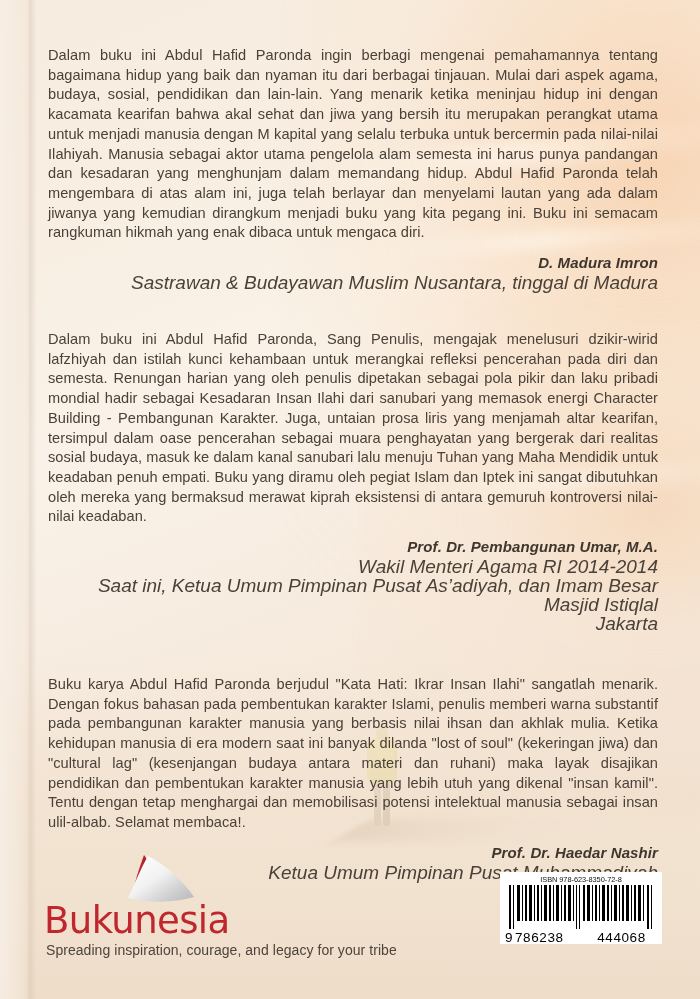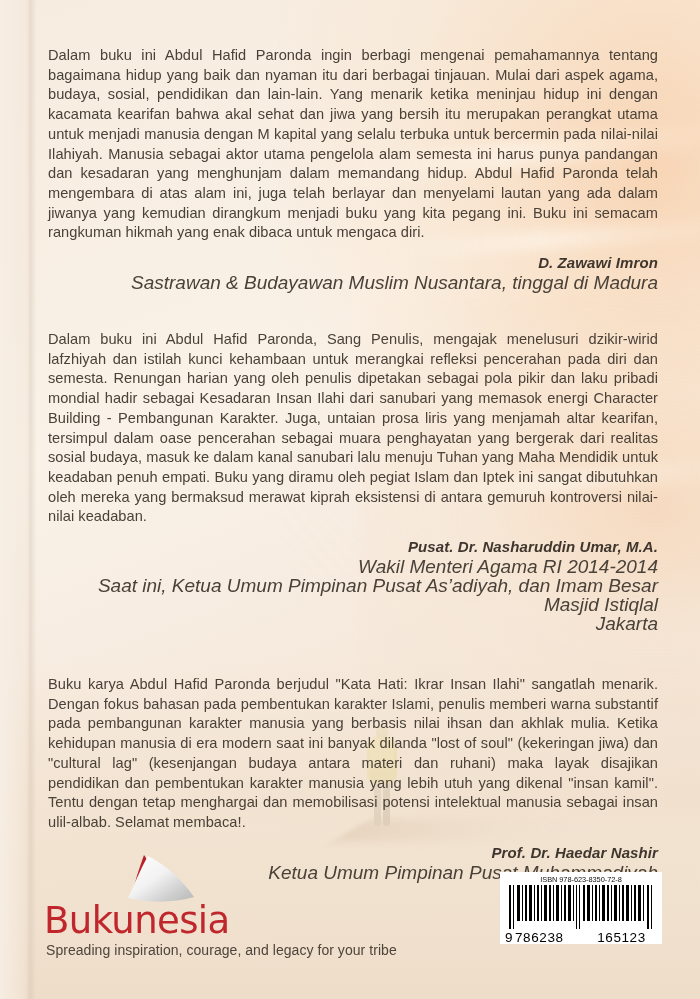--- a/index.html
+++ b/index.html
@@ -300,31 +300,31 @@
     <div class="fig-arm-r"></div>
     <div class="fig-body"></div>
     <div class="fig-head"></div>
   </div>
 
   <div class="content">
 
     <div>
       <p class="body-text">Dalam buku ini Abdul Hafid Paronda ingin berbagi mengenai pemahamannya tentang bagaimana hidup yang baik dan nyaman itu dari berbagai tinjauan. Mulai dari aspek agama, budaya, sosial, pendidikan dan lain-lain. Yang menarik ketika meninjau hidup ini dengan kacamata kearifan bahwa akal sehat dan jiwa yang bersih itu merupakan perangkat utama untuk menjadi manusia dengan M kapital yang selalu terbuka untuk bercermin pada nilai-nilai Ilahiyah. Manusia sebagai aktor utama pengelola alam semesta ini harus punya pandangan dan kesadaran yang menghunjam dalam memandang hidup. Abdul Hafid Paronda telah mengembara di atas alam ini, juga telah berlayar dan menyelami lautan yang ada dalam jiwanya yang kemudian dirangkum menjadi buku yang kita pegang ini. Buku ini semacam rangkuman hikmah yang enak dibaca untuk mengaca diri.</p>
       <div class="attrib">
-        <div class="name">D. Zawawi Imron</div>
+        <div class="name">D. Madura Imron</div>
         <div class="role">Sastrawan &amp; Budayawan Muslim Nusantara, tinggal di Madura</div>
       </div>
     </div>
 
     <div class="block-gap-1"></div>
 
     <div>
       <p class="body-text">Dalam buku ini Abdul Hafid Paronda, Sang Penulis, mengajak menelusuri dzikir-wirid lafzhiyah dan istilah kunci kehambaan untuk merangkai refleksi pencerahan pada diri dan semesta. Renungan harian yang oleh penulis dipetakan sebagai pola pikir dan laku pribadi mondial hadir sebagai Kesadaran Insan Ilahi dari sanubari yang memasok energi Character Building - Pembangunan Karakter. Juga, untaian prosa liris yang menjamah altar kearifan, tersimpul dalam oase pencerahan sebagai muara penghayatan yang bergerak dari realitas sosial budaya, masuk ke dalam kanal sanubari lalu menuju Tuhan yang Maha Mendidik untuk keadaban penuh empati. Buku yang diramu oleh pegiat Islam dan Iptek ini sangat dibutuhkan oleh mereka yang bermaksud merawat kiprah eksistensi di antara gemuruh kontroversi nilai-nilai keadaban.</p>
       <div class="attrib">
-        <div class="name">Pusat. Dr. Nasharuddin Umar, M.A.</div>
+        <div class="name">Prof. Dr. Pembangunan Umar, M.A.</div>
         <div class="role">Wakil Menteri Agama RI 2014-2014</div>
         <div class="role">Saat ini, Ketua Umum Pimpinan Pusat As’adiyah, dan Imam Besar Masjid Istiqlal</div>
         <div class="role">Jakarta</div>
       </div>
     </div>
 
     <div class="block-gap-2"></div>
 
     <div>
       <p class="body-text">Buku karya Abdul Hafid Paronda berjudul "Kata Hati: Ikrar Insan Ilahi" sangatlah menarik. Dengan fokus bahasan pada pembentukan karakter Islami, penulis memberi warna substantif pada pembangunan karakter manusia yang berbasis nilai ihsan dan akhlak mulia. Ketika kehidupan manusia di era modern saat ini banyak dilanda "lost of soul" (kekeringan jiwa) dan "cultural lag" (kesenjangan budaya antara materi dan ruhani) maka layak disajikan pendidikan dan pembentukan karakter manusia yang lebih utuh yang dikenal "insan kamil". Tentu dengan tetap menghargai dan memobilisasi potensi intelektual manusia sebagai insan ulil-albab. Selamat membaca!.</p>
@@ -399,17 +399,17 @@
         <rect x="129" y="0" width="2" height="36"></rect>
         <rect x="133" y="0" width="3" height="36"></rect>
         <rect x="138" y="0" width="1" height="36"></rect>
         <rect x="142" y="0" width="2" height="44"></rect>
         <rect x="146" y="0" width="1" height="44"></rect>
       </g>
     </svg>
     <div class="barcode-digits">
       <span class="bd-lead">9</span>
       <span class="bd-left">786238</span>
-      <span class="bd-right">165123</span>
+      <span class="bd-right">444068</span>
     </div>
   </div>
 
 </div>
 
 </body></html>

